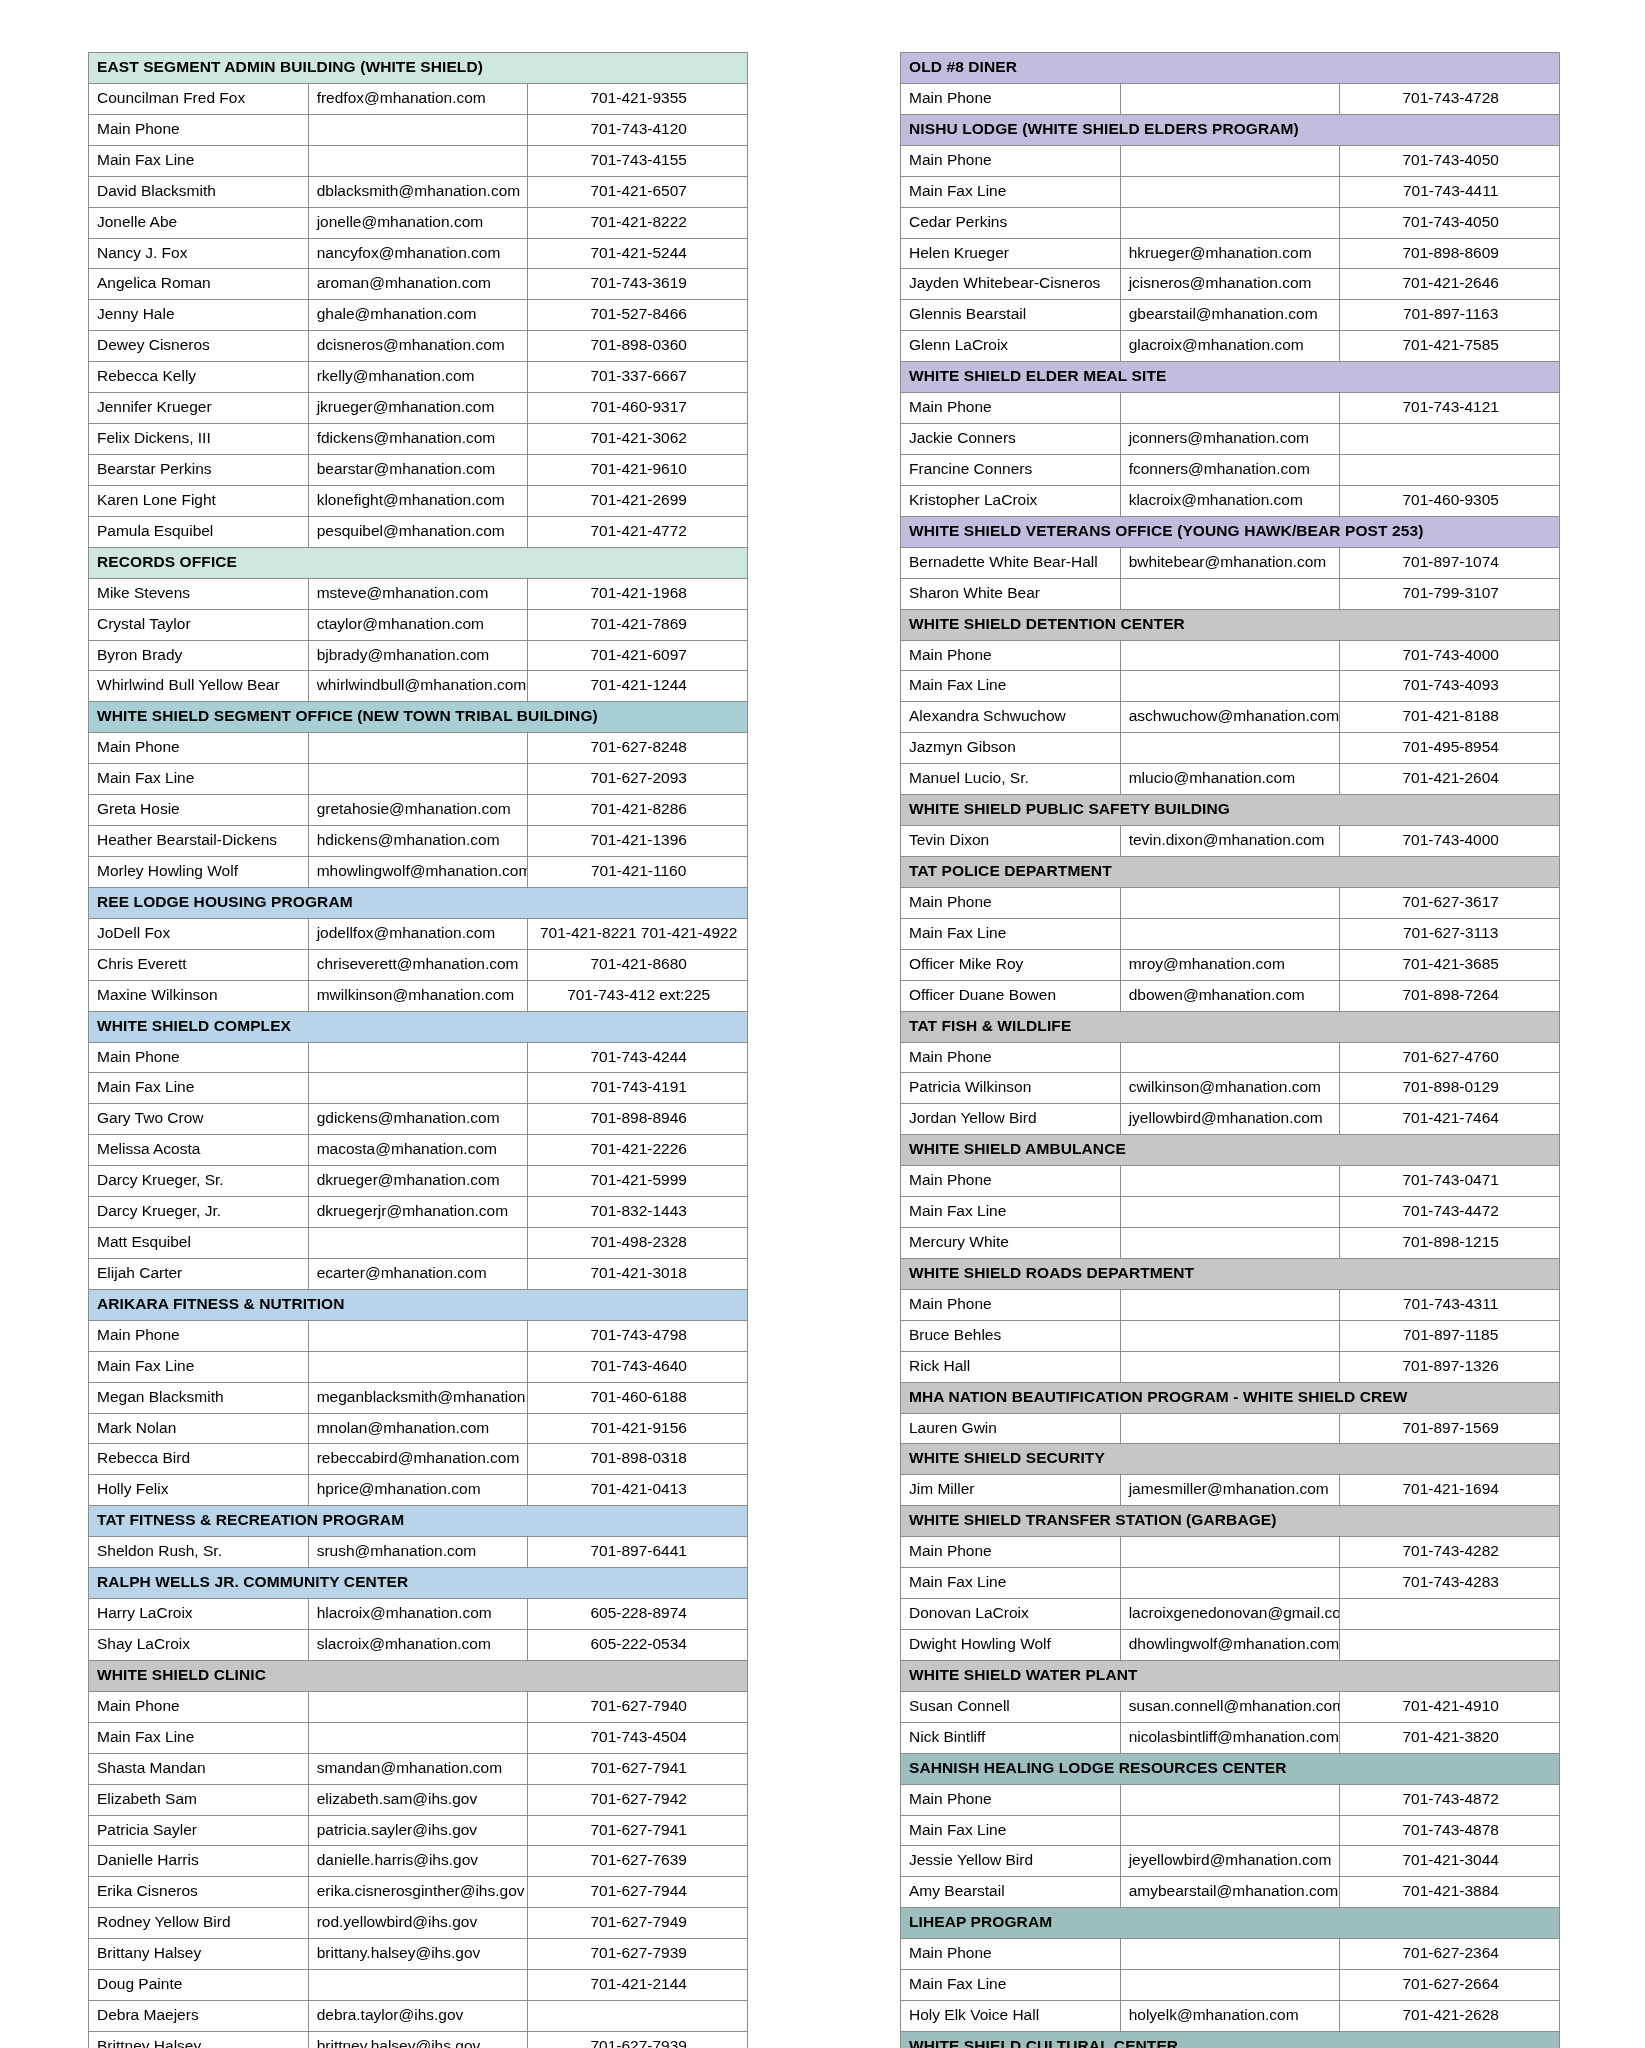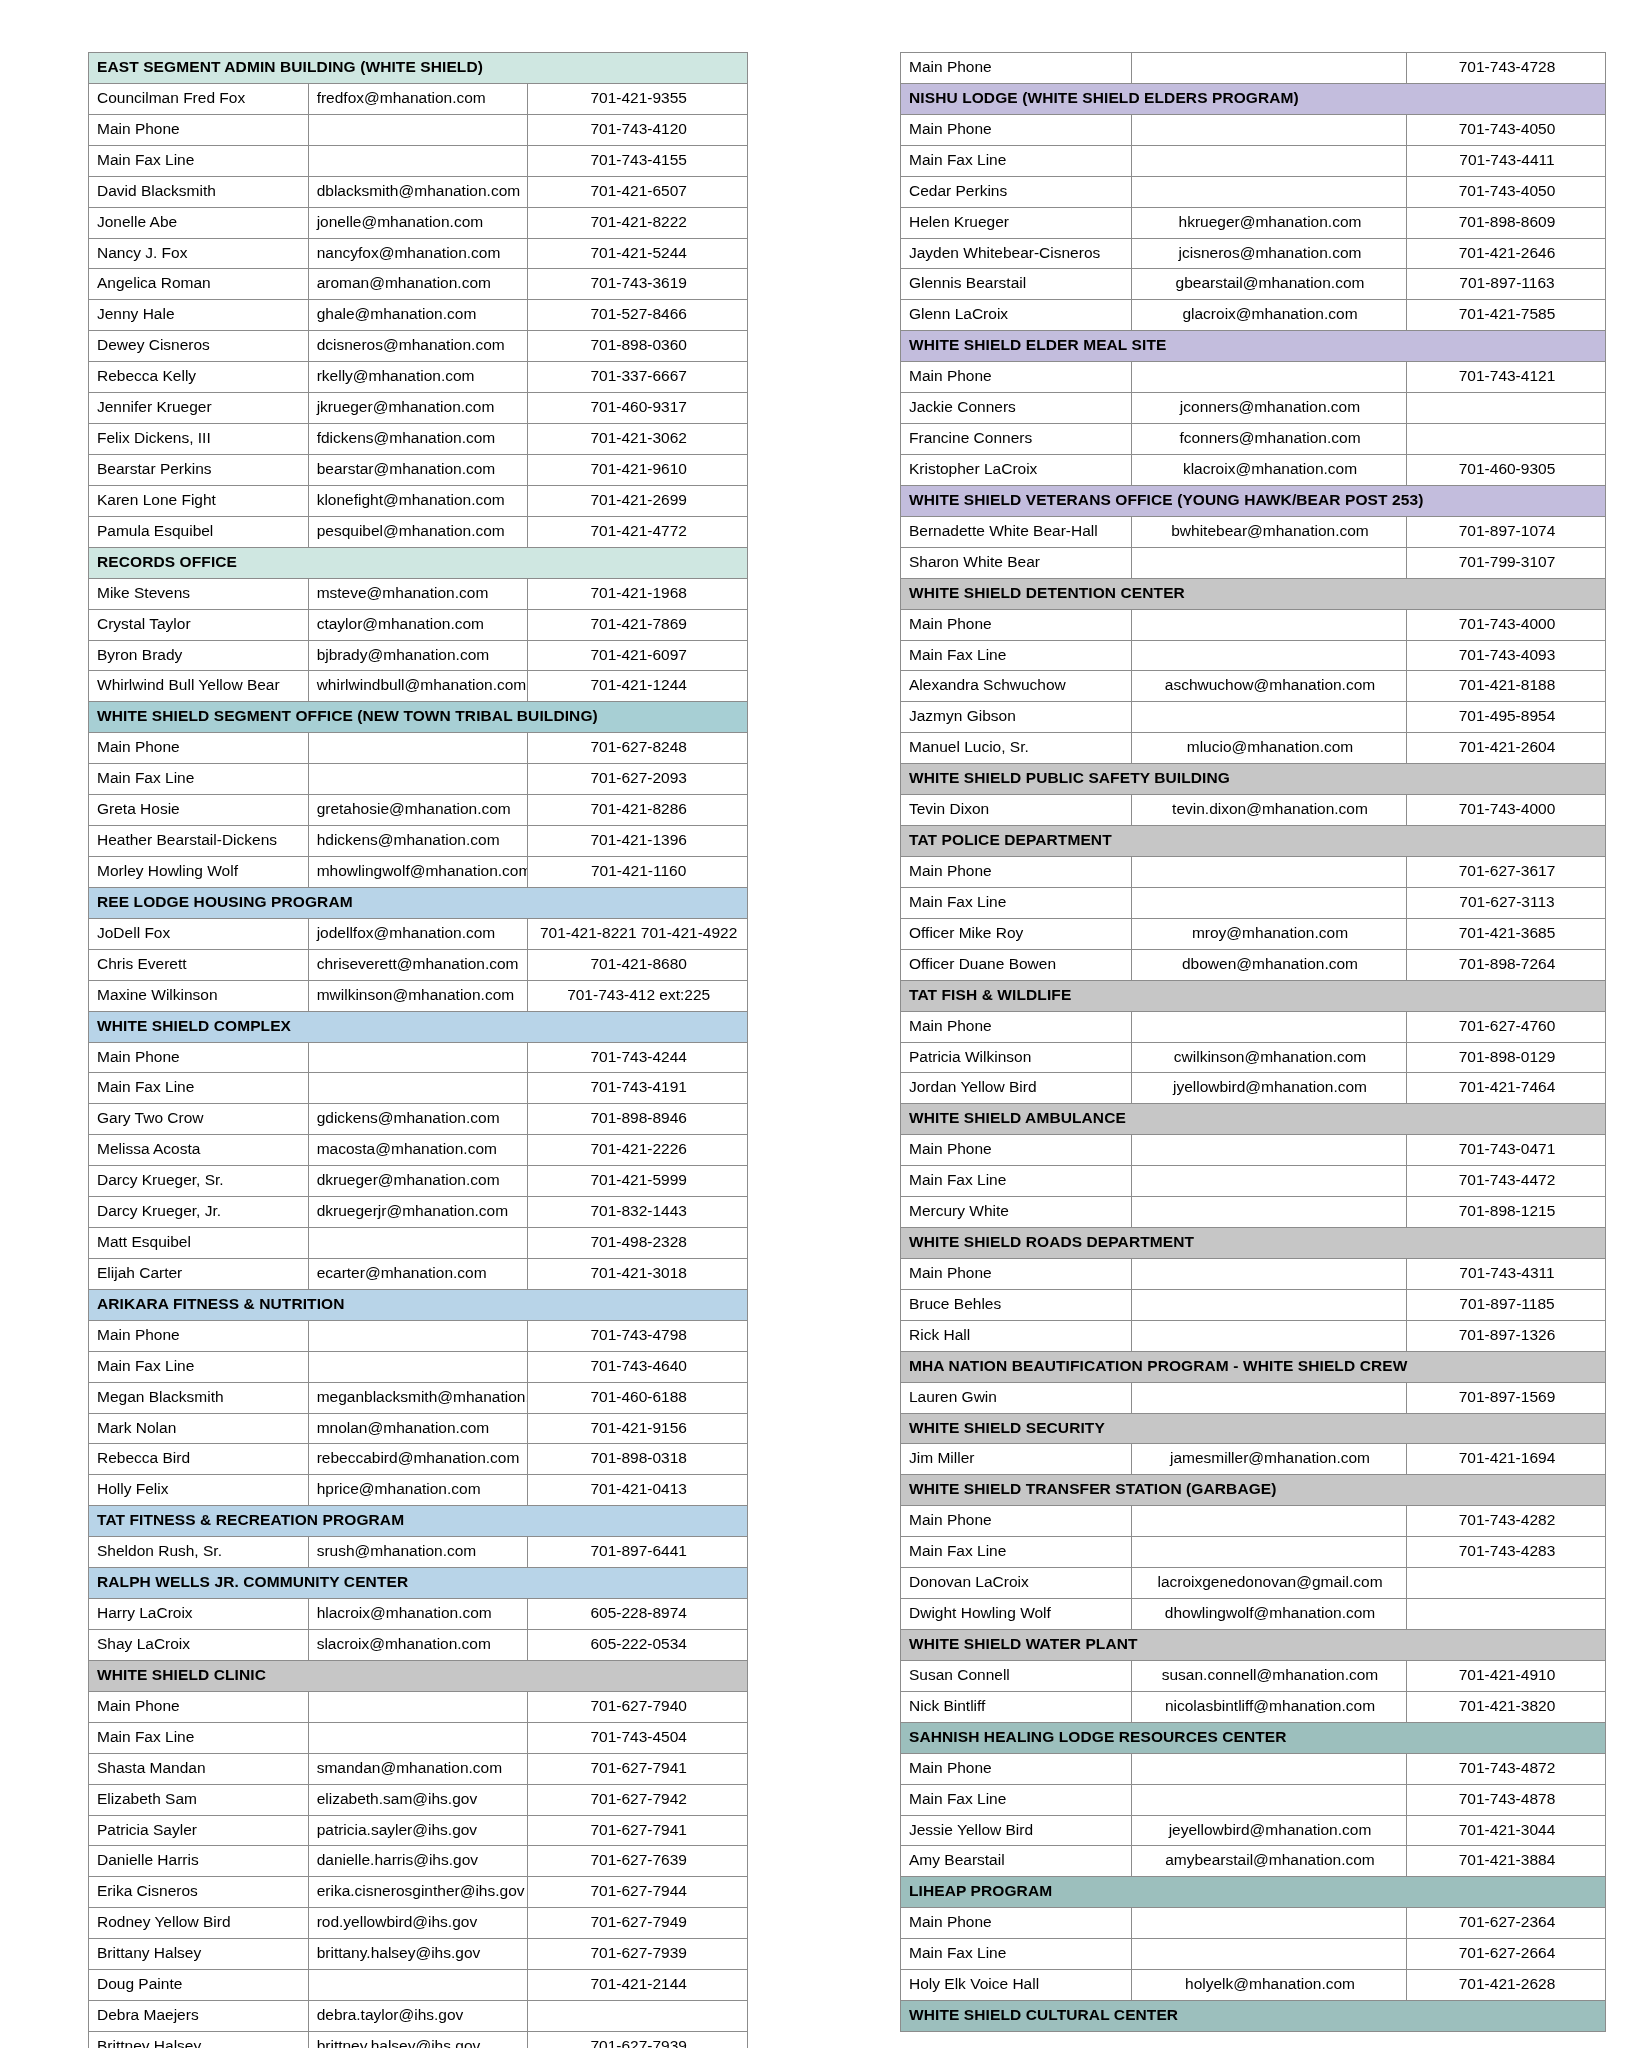--- a/index.html
+++ b/index.html
@@ -42,21 +42,21 @@
     height: 18px;
     overflow: hidden;
     white-space: nowrap;
   }
   
   .col-left table.dir .c-name { width: 216px; }
   .col-left table.dir .c-email { width: 270px; }
   .col-left table.dir .c-phone { width: 174px; text-align: center; }
   
   .col-right table.dir .c-name { width: 216px; }
-  .col-right table.dir .c-email { width: 260px; text-align: center; }
+  .col-right table.dir .c-email { width: 260px; }
   .col-right table.dir .c-phone { width: 184px; text-align: center; }
 
   td.header-cell {
     font-weight: bold;
     font-size: 15.5px;
     letter-spacing: 0.1px;
     padding: 4px 6px 5px 8px;
   }
   .phone-multi {
     white-space: pre-line;
@@ -380,20 +380,23 @@
               <td class="c-email">brittney.halsey@ihs.gov</td>
               <td class="c-phone">701-627-7939</td>
             </tr>
           </tbody>
       </table>
     </div>
     <div class="col col-right">
       <table class="dir">
         <tbody id="right-body">
             <tr>
+              <td class="header-cell" colspan="3" style="background: rgb(195, 189, 221);">OLD #8 DINER</td>
+            </tr>
+            <tr>
               <td class="c-name">Main Phone</td>
               <td class="c-email"></td>
               <td class="c-phone">701-743-4728</td>
             </tr>
             <tr>
               <td class="header-cell" colspan="3" style="background: rgb(195, 189, 221);">NISHU LODGE (WHITE SHIELD ELDERS PROGRAM)</td>
             </tr>
             <tr>
               <td class="c-name">Main Phone</td>
               <td class="c-email"></td>

